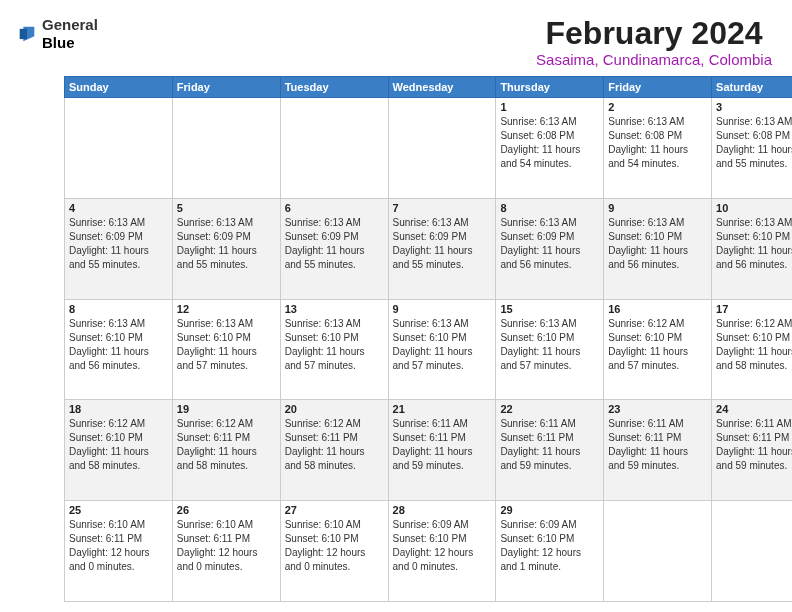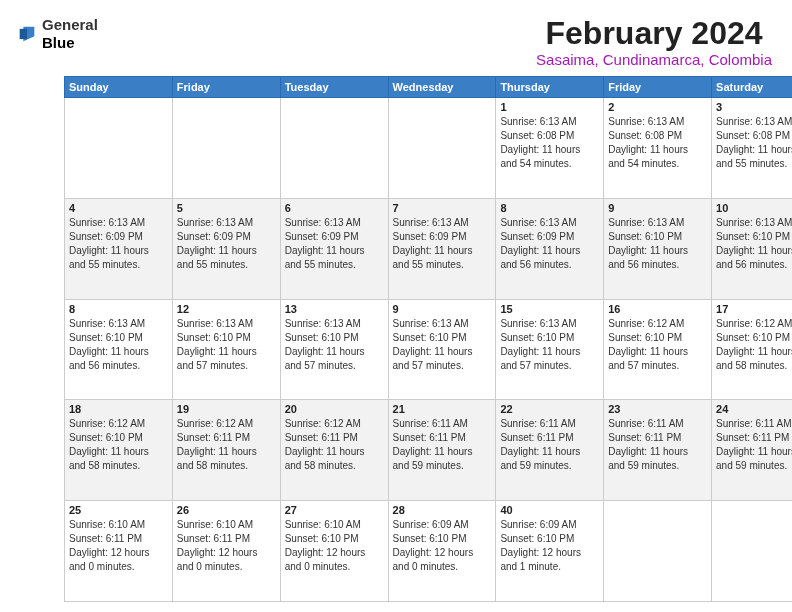--- a/index.html
+++ b/index.html
@@ -345,21 +345,21 @@
 and 0 minutes.</div>
           </td>
           <td>
             <span class="day-number">28</span>
             <div class="day-info" style="white-space: pre-line;">Sunrise: 6:09 AM
 Sunset: 6:10 PM
 Daylight: 12 hours
 and 0 minutes.</div>
           </td>
           <td>
-            <span class="day-number">40</span>
+            <span class="day-number">29</span>
             <div class="day-info" style="white-space: pre-line;">Sunrise: 6:09 AM
 Sunset: 6:10 PM
 Daylight: 12 hours
 and 1 minute.</div>
           </td>
           <td class="empty-cell"></td>
           <td class="empty-cell"></td>
         </tr>
       </tbody>
   </table>

